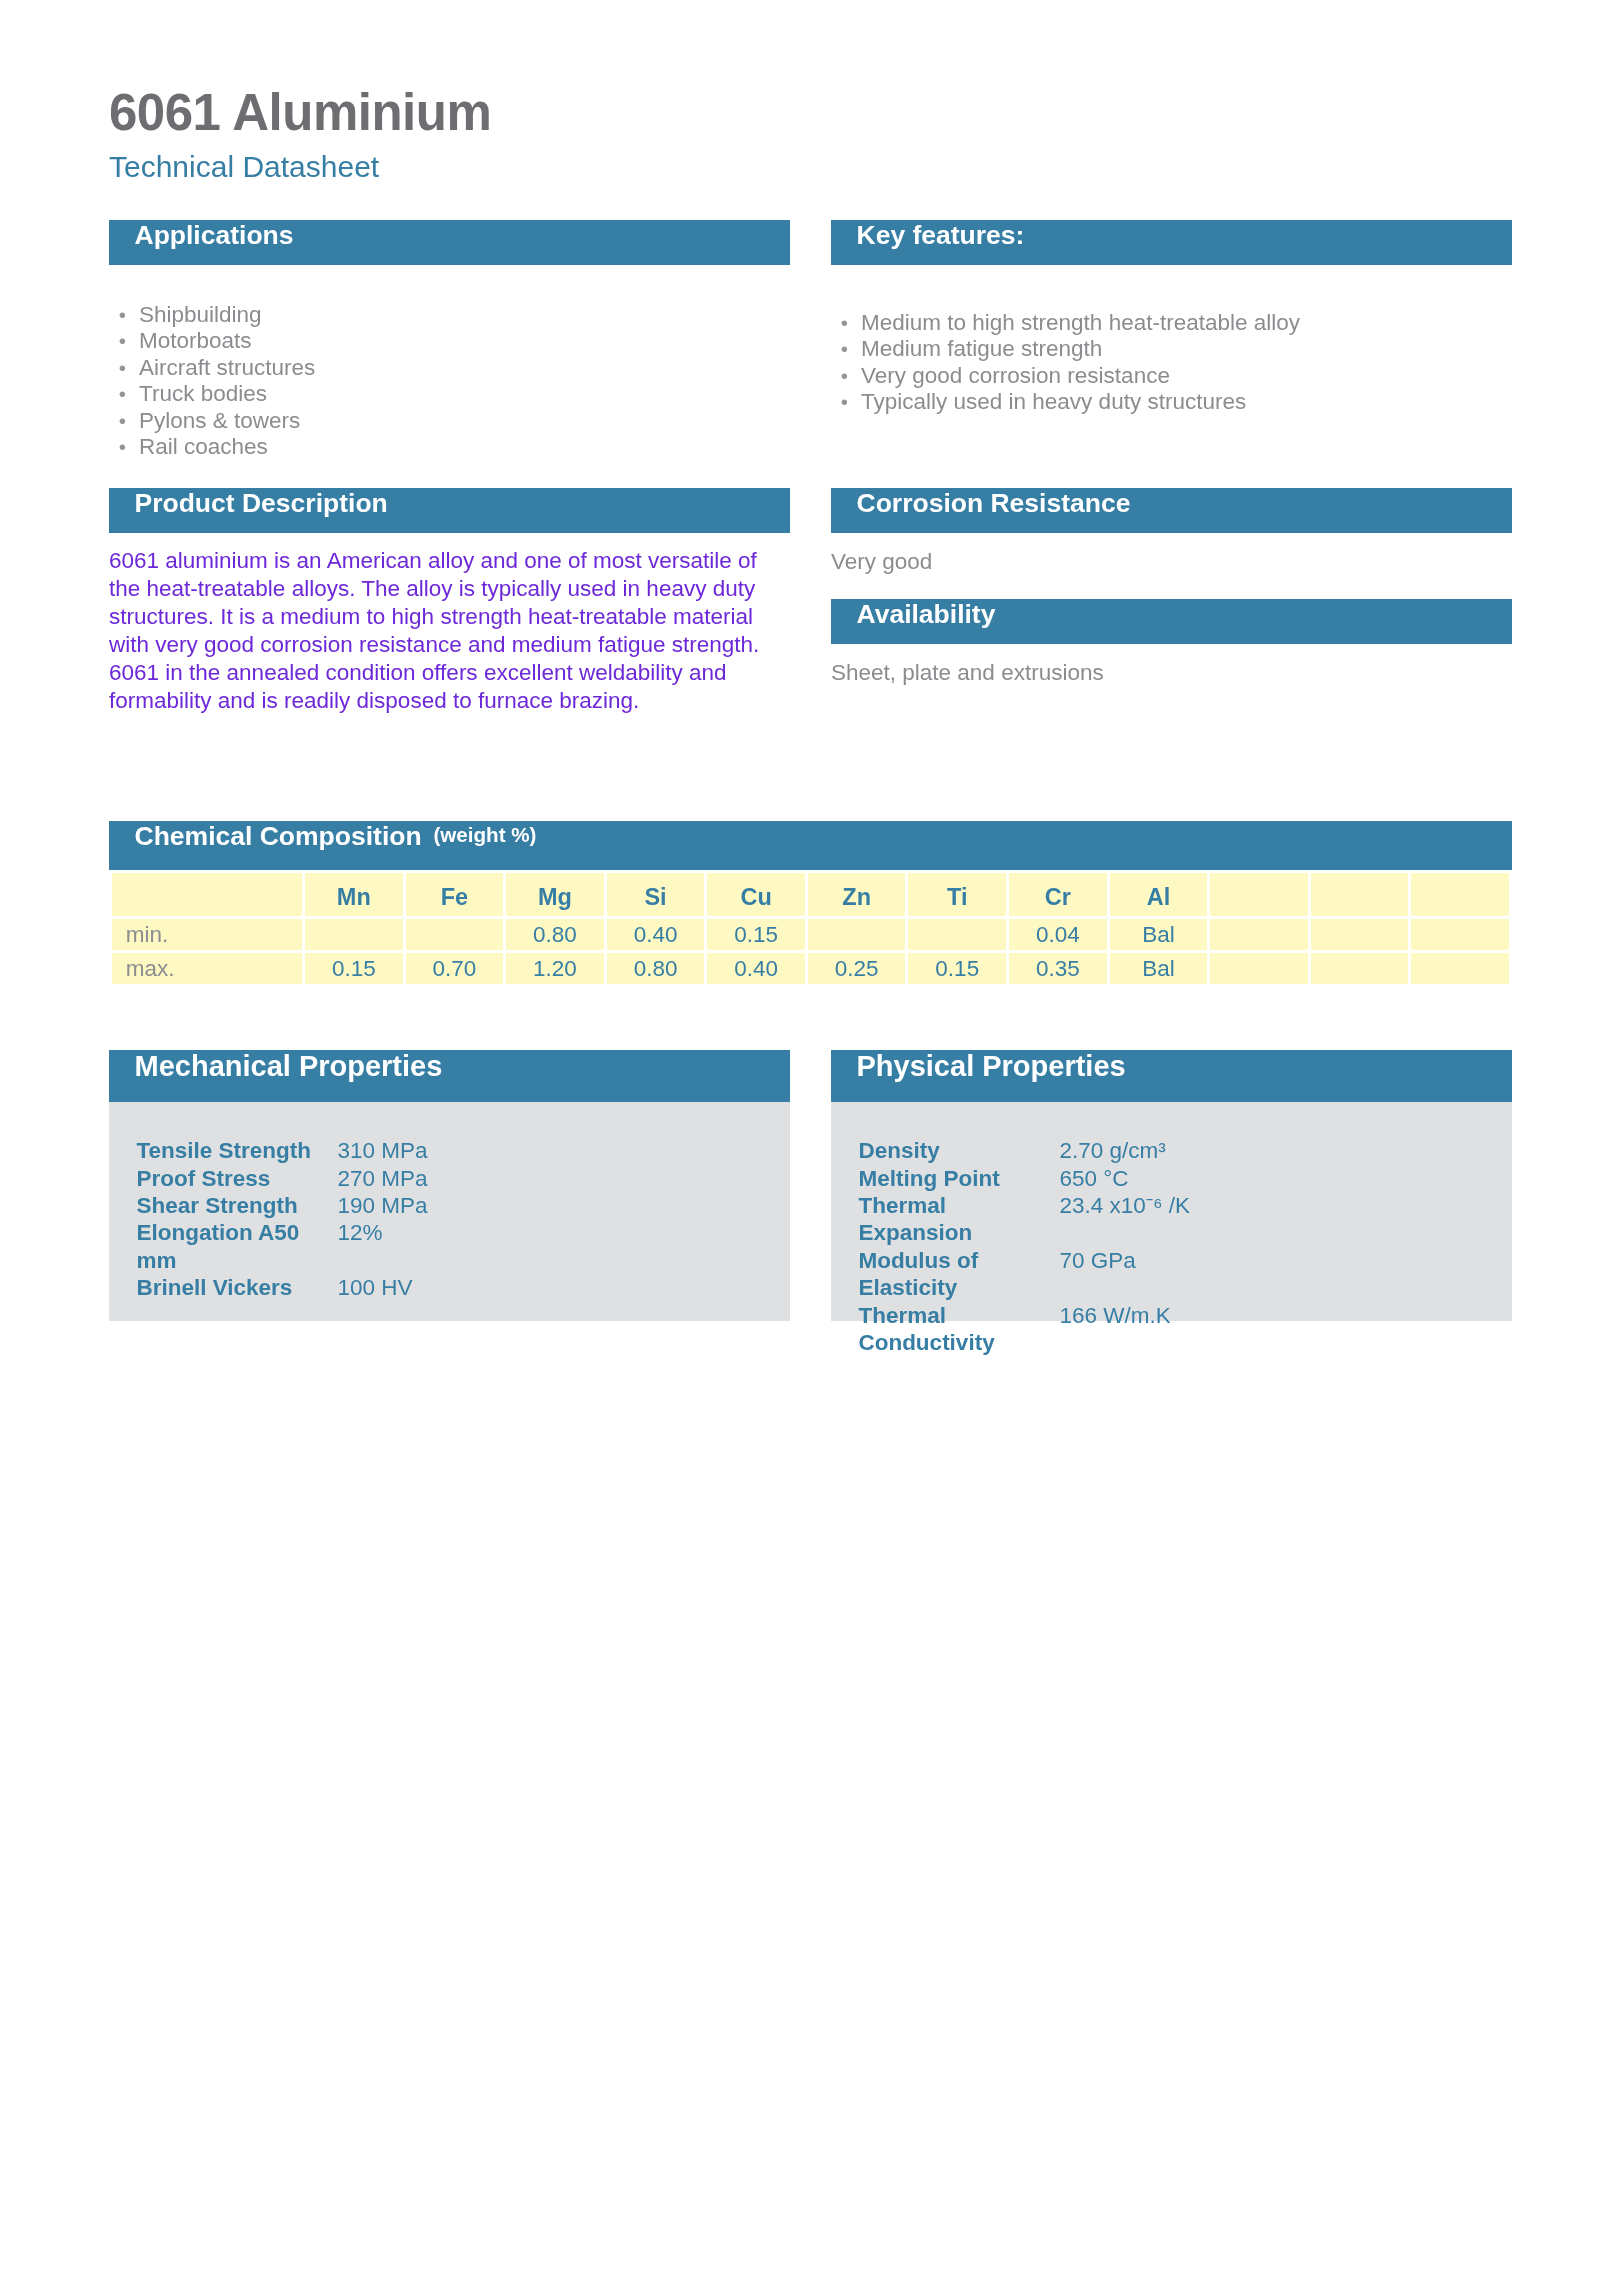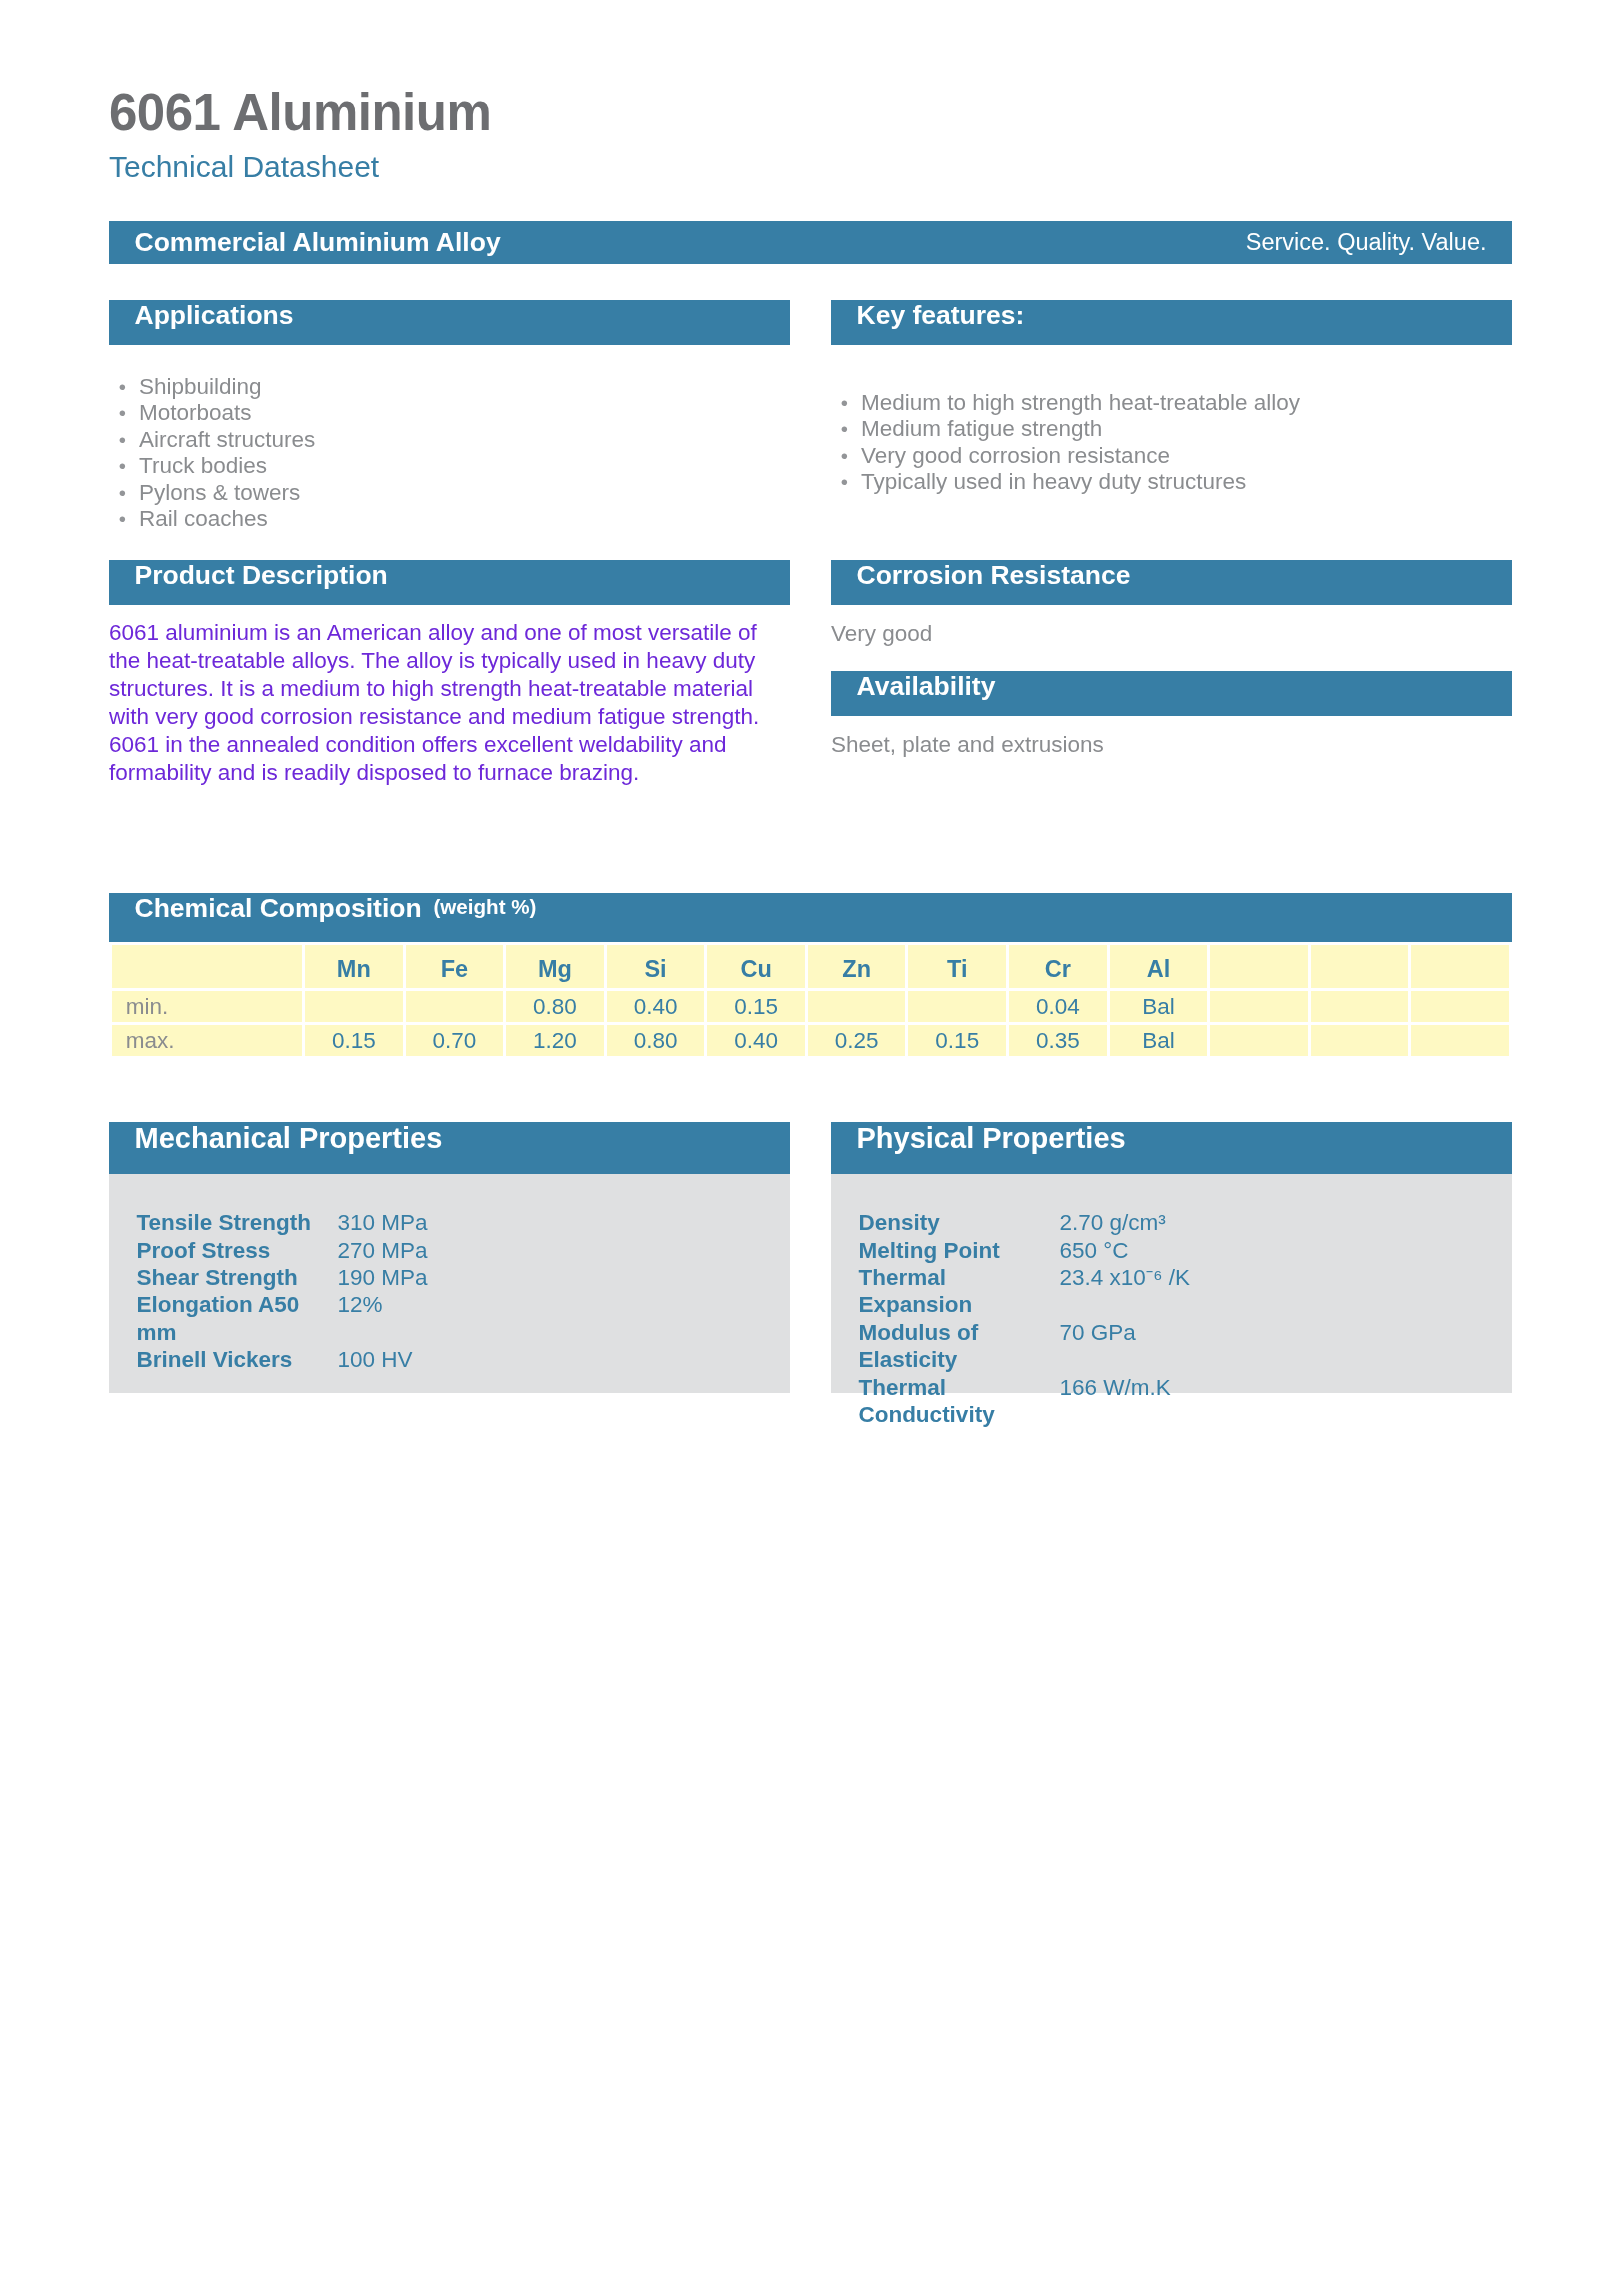--- a/index.html
+++ b/index.html
@@ -43,21 +43,21 @@
     font-size:26.5px; font-weight:700; color:#ffffff;
     white-space:nowrap;
   }
   
   .cols { display:flex; gap:41px; }
   .col  { flex:1 1 0; min-width:0; }
   .row-apps { margin-top:36px; }
   .row-desc { margin-top:27.4px; }
   .row-props{ margin-top:63px; }
   
-  .bullets { list-style:none; margin-top:29px; }
+  .bullets { list-style:none; margin-top:37px; }
   .bullets.kf { margin-top:45px; }
   .bullet-item {
     position:relative;
     padding-left:30px;
     font-size:22.5px; line-height:26.5px;
     color:#8a8c8f;
   }
   .bullet-item::before {
     content:"\2022";
     position:absolute; left:9.8px; top:0;
@@ -118,24 +118,20 @@
   .prop-value { font-weight:400; color:#377ea5; }
 </style>
 </head>
 <body>
 
 <div class="page">
 
   <h1 class="title">6061 Aluminium</h1>
   <div class="subtitle">Technical Datasheet</div>
 
-  <div class="banner top-banner">
-    <span class="tb-left">Commercial Aluminium Alloy</span>
-    <span class="tb-right">Service. Quality. Value.</span>
-  </div>
 
   <div class="cols row-apps">
     <section class="col">
       <div class="banner section-banner">
         <span>Applications</span>
       </div>
       <ul class="bullets">
 
           <li class="bullet-item">Shipbuilding</li>
 

